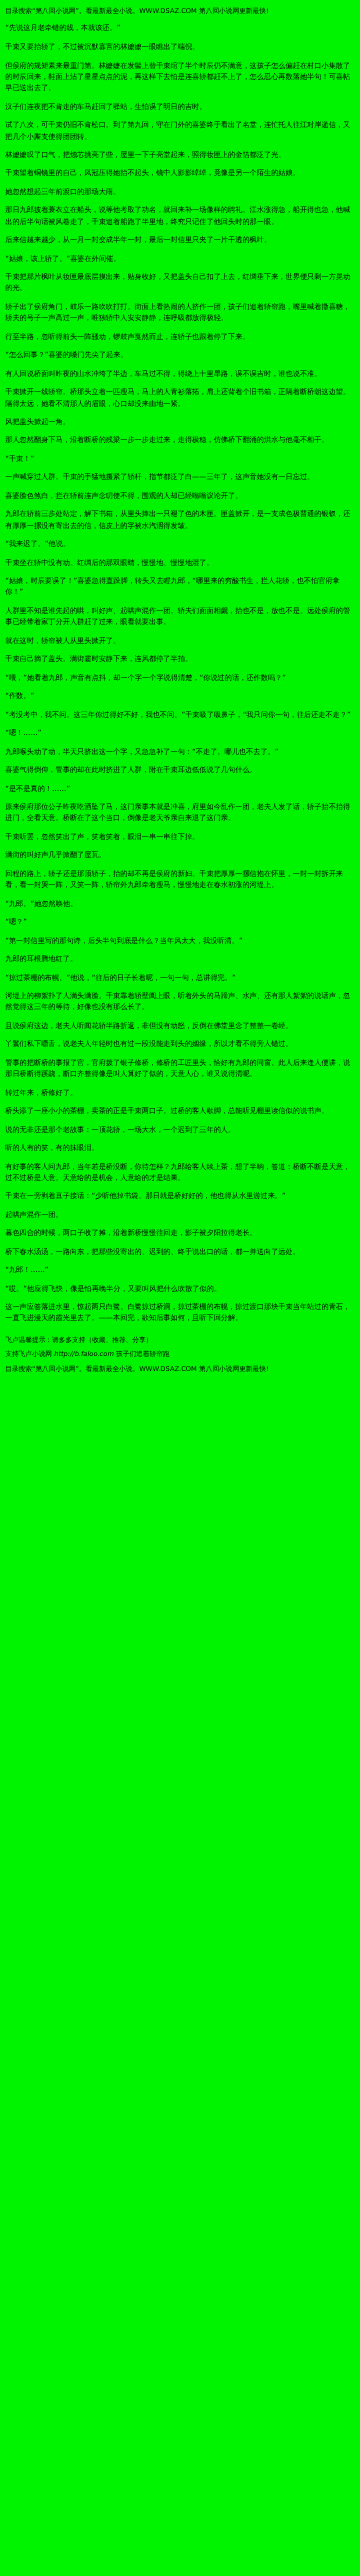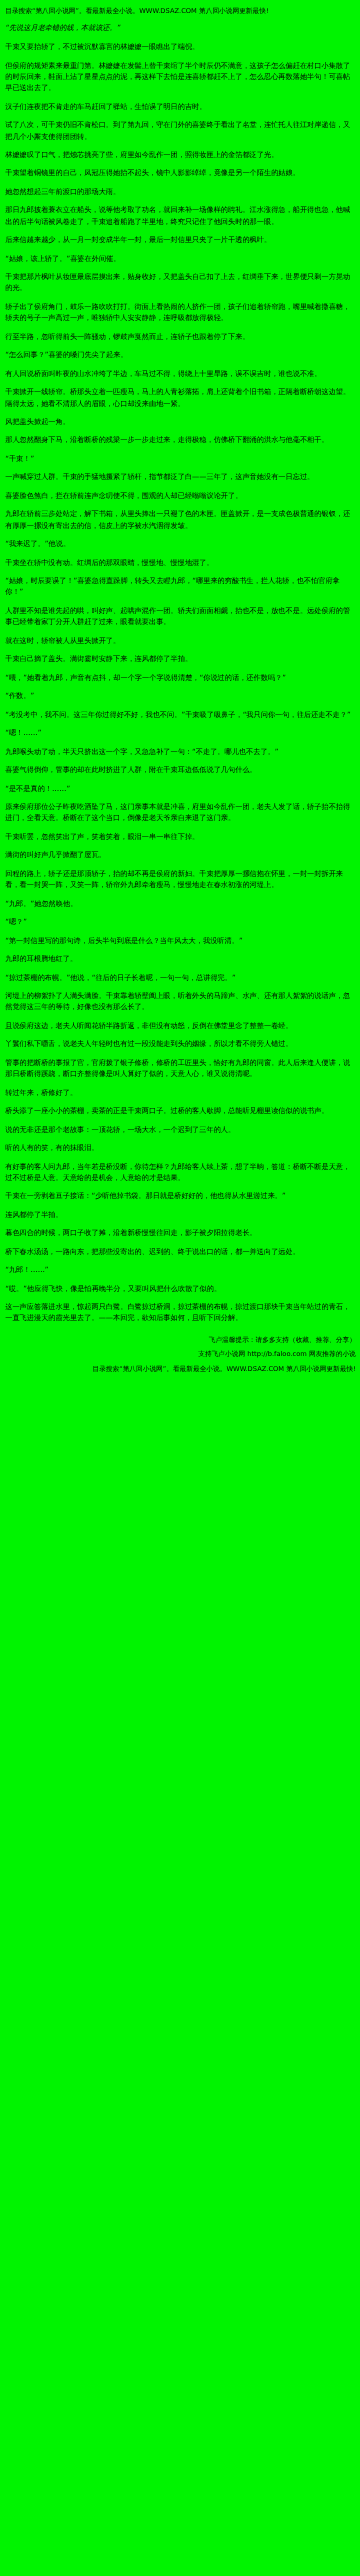--- a/index.html
+++ b/index.html
@@ -19,60 +19,59 @@
   .site-line {
     font-size: 6.7px;
     line-height: 10.3px;
     margin: 3.1px 0 5.2px 0;
     word-break: break-all;
   }
   .opening-quote {
     font-size: 7.2px;
     line-height: 11.3px;
     margin: 0 0 8.2px 0;
-    font-style: italic;
   }
   .para {
     font-size: 7.2px;
     line-height: 11.3px;
     margin: 0 0 7.2px 0;
     text-align: left;
     word-break: break-all;
     white-space: normal;
   }
   .footer-block {
     margin-top: 11.3px;
   }
   .footer-line {
     font-size: 6.7px;
     line-height: 10.3px;
     margin: 4.1px 0;
     word-break: break-all;
-    text-align: right;
   }
   .footer-url {
     text-decoration: none;
     color: #000;
+    font-style: italic;
   }
 </style>
 </head>
 <body>
 
 <div class="page">
 
   <div class="site-line">目录搜索“第八回小说网”。看最新最全小说。WWW.DSAZ.COM 第八回小说网更新最快!</div>
 
   <div class="opening-quote">“先说这月老牵错的线，本就该还。”</div>
 
   <div>
       <div class="para">千束又要抬轿了，不过被沉默寡言的林嬷嬷一眼瞧出了端倪。</div>
       <div class="para">但侯府的规矩素来最重门第。林嬷嬷在发髻上替千束绾了半个时辰仍不满意，这孩子怎么偏赶在村口小集散了的时辰回来，鞋面上沾了星星点点的泥，再这样下去怕是连喜轿都赶不上了，怎么忍心再数落她半句！可喜帖早已送出去了。</div>
       <div class="para">汉子们连夜把不肯走的车马赶回了驿站，生怕误了明日的吉时。</div>
       <div class="para">试了八次，可千束仍旧不肯松口。到了第九回，守在门外的喜婆终于看出了名堂，连忙托人往江对岸递信，又把几个小厮支使得团团转。</div>
-      <div class="para">林嬷嬷叹了口气，把烛芯挑亮了些，府里如今乱作一团，照得妆匣上的金箔都泛了光。</div>
+      <div class="para">林嬷嬷叹了口气，把烛芯挑亮了些，屋里一下子亮堂起来，照得妆匣上的金箔都泛了光。</div>
       <div class="para">千束望着铜镜里的自己，凤冠压得她抬不起头，镜中人影影绰绰，竟像是另一个陌生的姑娘。</div>
       <div class="para">她忽然想起三年前渡口的那场大雨。</div>
       <div class="para">那日九郎披着蓑衣立在船头，说等他考取了功名，就回来补一场像样的聘礼。江水涨得急，船开得也急，他喊出的后半句话被风卷走了，千束追着船跑了半里地，终究只记住了他回头时的那一眼。</div>
       <div class="para">后来信越来越少，从一月一封变成半年一封，最后一封信里只夹了一片干透的枫叶。</div>
       <div class="para">“姑娘，该上轿了。”喜婆在外间催。</div>
       <div class="para">千束把那片枫叶从妆匣最底层摸出来，贴身收好，又把盖头自己扣了上去，红绸垂下来，世界便只剩一方晃动的光。</div>
       <div class="para">轿子出了侯府角门，鼓乐一路吹吹打打。街面上看热闹的人挤作一团，孩子们追着轿帘跑，嘴里喊着撒喜糖，轿夫的号子一声高过一声，唯独轿中人安安静静，连呼吸都放得极轻。</div>
       <div class="para">行至半路，忽听得前头一阵骚动，锣鼓声戛然而止，连轿子也跟着停了下来。</div>
       <div class="para">“怎么回事？”喜婆的嗓门先尖了起来。</div>
       <div class="para">有人回说桥面叫昨夜的山水冲垮了半边，车马过不得，得绕上十里旱路，误不误吉时，谁也说不准。</div>
@@ -108,30 +107,30 @@
       <div class="para">河堤上的柳絮扑了人满头满脸。千束靠着轿壁阖上眼，听着外头的马蹄声、水声、还有那人絮絮的说话声，忽然觉得这三年的等待，好像也没有那么长了。</div>
       <div class="para">且说侯府这边，老夫人听闻花轿半路折返，非但没有动怒，反倒在佛堂里念了整整一卷经。</div>
       <div class="para">丫鬟们私下嚼舌，说老夫人年轻时也有过一段没能走到头的姻缘，所以才看不得旁人错过。</div>
       <div class="para">管事的把断桥的事报了官，官府拨了银子修桥，修桥的工匠里头，恰好有九郎的同窗。此人后来逢人便讲，说那日桥断得蹊跷，断口齐整得像是叫人算好了似的，天意人心，谁又说得清呢。</div>
       <div class="para">转过年来，桥修好了。</div>
       <div class="para">桥头添了一座小小的茶棚，卖茶的正是千束两口子。过桥的客人歇脚，总能听见棚里读信似的说书声。</div>
       <div class="para">说的无非还是那个老故事：一顶花轿，一场大水，一个迟到了三年的人。</div>
       <div class="para">听的人有的笑，有的抹眼泪。</div>
       <div class="para">有好事的客人问九郎，当年若是桥没断，你待怎样？九郎给客人续上茶，想了半晌，答道：桥断不断是天意，过不过桥是人意。天意给的是机会，人意给的才是结果。</div>
       <div class="para">千束在一旁剥着豆子接话：“少听他掉书袋。那日就是桥好好的，他也得从水里游过来。”</div>
-      <div class="para">连风都停了半拍。</div>
+      <div class="para">起哄声混作一团。</div>
       <div class="para">暮色四合的时候，两口子收了摊，沿着新桥慢慢往回走，影子被夕阳拉得老长。</div>
       <div class="para">桥下春水汤汤，一路向东，把那些没寄出的、迟到的、终于说出口的话，都一并送向了远处。</div>
       <div class="para">“九郎！……”</div>
       <div class="para">“哎。”他应得飞快，像是怕再晚半分，又要叫风把什么吹散了似的。</div>
       <div class="para">这一声应答落进水里，惊起两只白鹭。白鹭掠过桥洞，掠过茶棚的布幌，掠过渡口那块千束当年站过的青石，一直飞进漫天的霞光里去了。——本回完，欲知后事如何，且听下回分解。</div>
     </div>
 
   <div class="footer-block">
     <div class="footer-line">飞卢温馨提示：请多多支持（收藏、推荐、分享）</div>
     <div class="footer-line">
-      <span>支持飞卢小说网 </span><a class="footer-url" href="#">http://b.faloo.com</a><span> 网友推荐的小说</span>
+      <span>支持飞卢小说网 </span><a class="footer-url" href="#">http://b.faloo.com</a><span> 孩子们追着轿帘跑</span>
     </div>
     <div class="footer-line">目录搜索“第八回小说网”。看最新最全小说。WWW.DSAZ.COM 第八回小说网更新最快!</div>
   </div>
 
 </div>
 
 
 </body></html>

